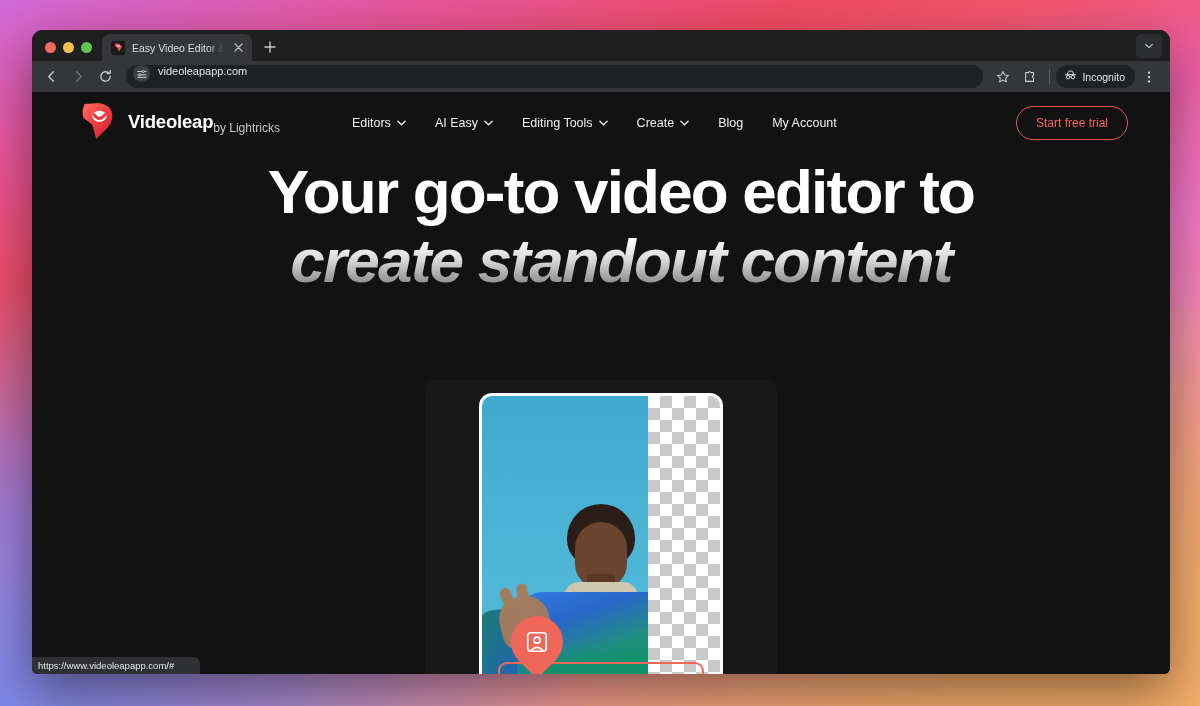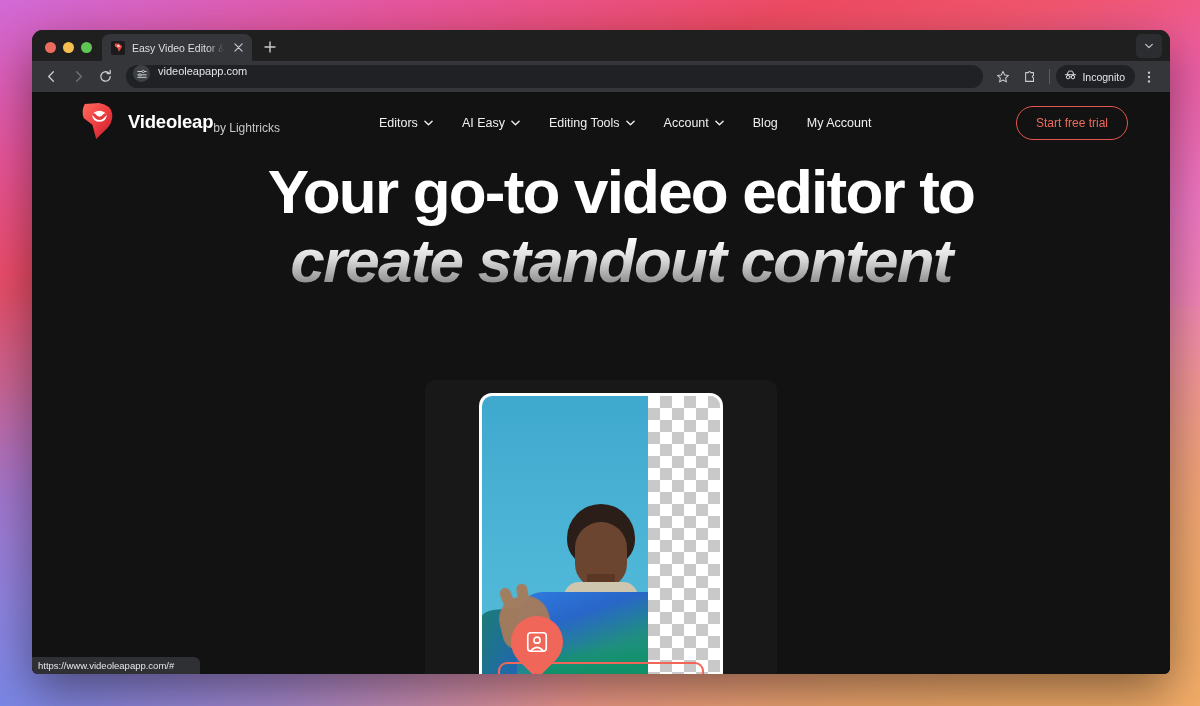--- a/index.html
+++ b/index.html
@@ -227,21 +227,21 @@
   }
   .brand-sub {
     font-size: 12px;
     color: #c8c8c8;
     margin-top: 9px;
   }
   .nav-links {
     display: flex;
     align-items: center;
     gap: 29px;
-    margin-left: 99px;
+    margin-left: 72px;
     flex: 0 0 auto;
   }
   .nav-link {
     display: flex;
     align-items: center;
     gap: 6px;
     font-size: 12.5px;
     color: #f0f0f0;
     white-space: nowrap;
   }
@@ -606,21 +606,21 @@
           </a>
           <a class="nav-link">
             <span>Editing Tools</span>
             <span class="chev">
               <svg width="9" height="6" viewBox="0 0 10 6" aria-hidden="true">
                   <path d="M1 1 L5 5 L9 1" stroke="#f0f0f0" stroke-width="1.5" fill="none" stroke-linecap="round" stroke-linejoin="round"></path>
                 </svg>
             </span>
           </a>
           <a class="nav-link">
-            <span>Account</span>
+            <span>Create</span>
             <span class="chev">
               <svg width="9" height="6" viewBox="0 0 10 6" aria-hidden="true">
                   <path d="M1 1 L5 5 L9 1" stroke="#f0f0f0" stroke-width="1.5" fill="none" stroke-linecap="round" stroke-linejoin="round"></path>
                 </svg>
             </span>
           </a>
           <a class="nav-link">
             <span>Blog</span>
           </a>
           <a class="nav-link">

